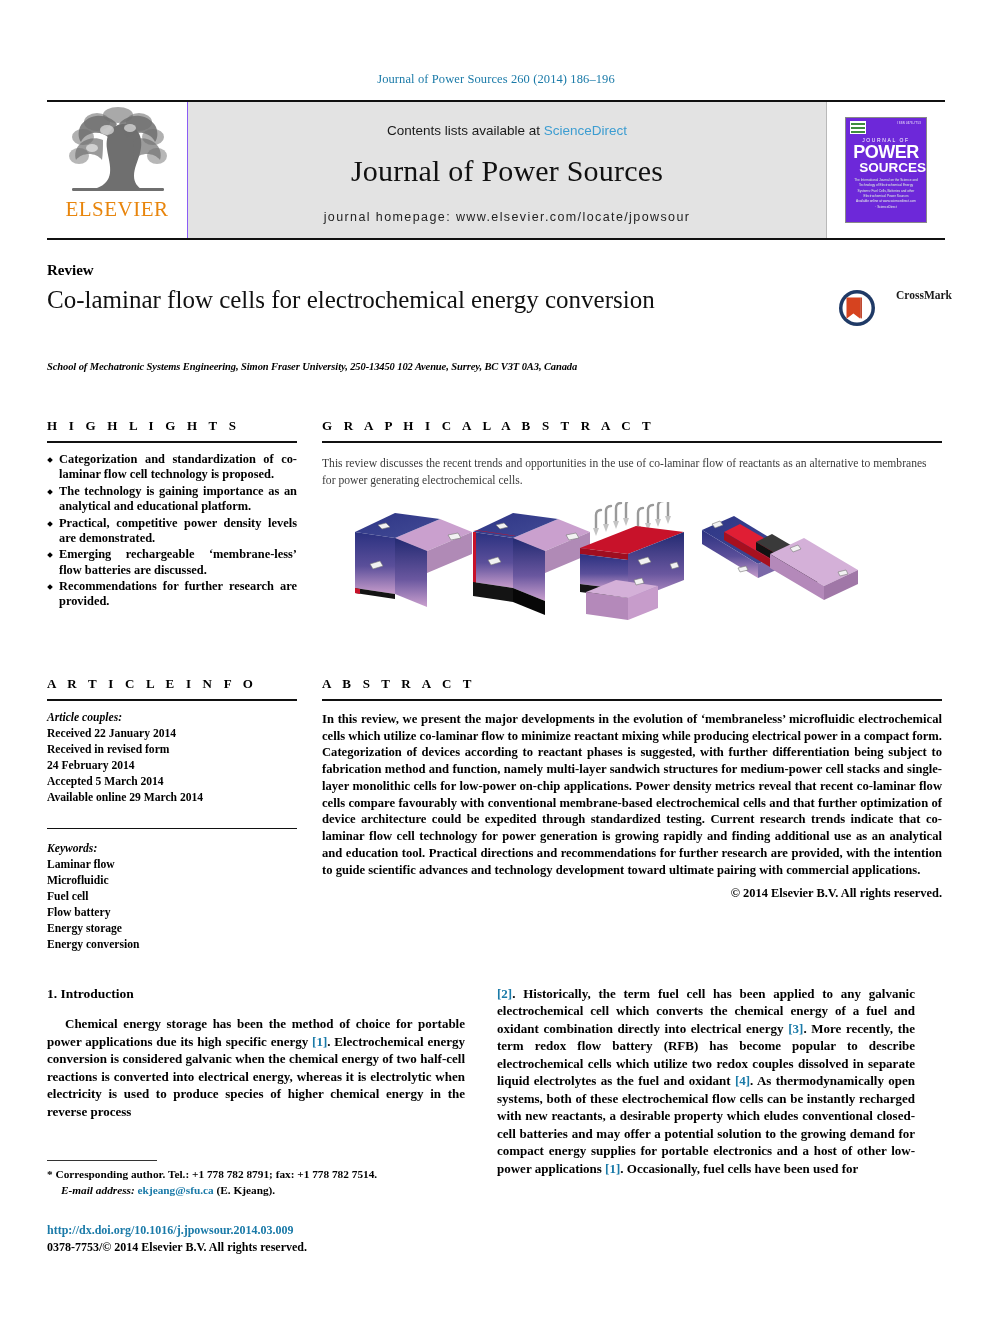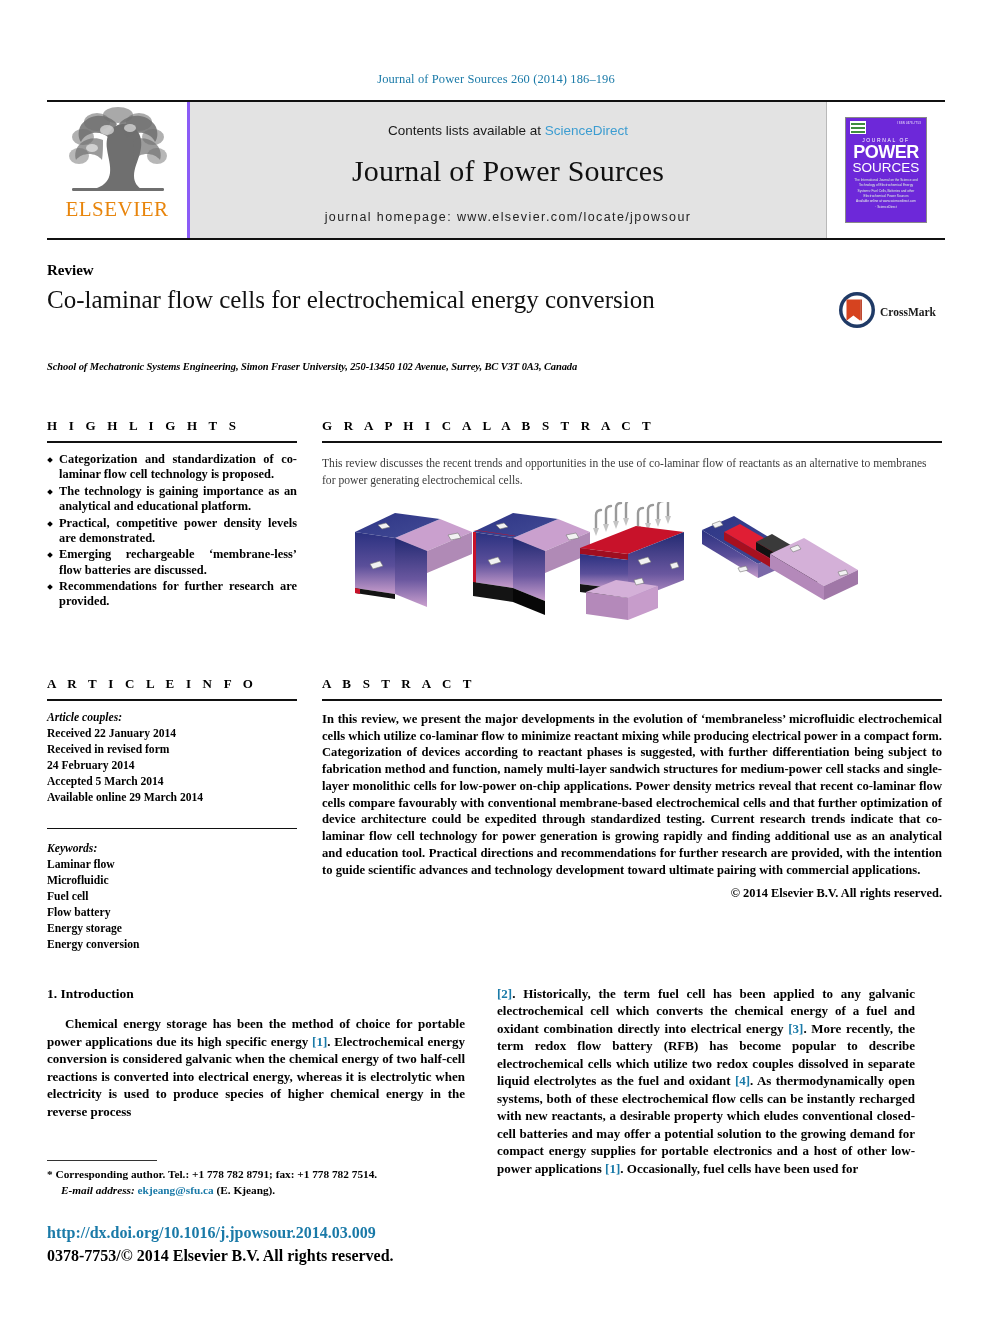--- a/index.html
+++ b/index.html
@@ -65,21 +65,21 @@
     font-family: "Liberation Serif", serif;
     font-size: 21px;
     letter-spacing: 0.5px;
     color: #E8850C;
     margin-top: 1px;
     line-height: 1;
   }
   .masthead-center {
     flex: 1;
     background: #e3e3e3;
-    border-left: 3px solid #8b5cf6;
+    border-left: 1px solid #8b5cf6;
     border-right: 1px solid #b9b9b9;
     display: flex;
     flex-direction: column;
     align-items: center;
     justify-content: center;
     position: relative;
   }
   .contents-line {
     font-family: "Liberation Sans", sans-serif;
     font-size: 13.5px;
@@ -139,22 +139,22 @@
     font-size: 5px; color: #fff; letter-spacing: 1.6px;
   }
   .cover-power {
     position: absolute; left: 0; right: 0; top: 25px;
     text-align: center;
     font-size: 18px; font-weight: 700; color: #fff;
     letter-spacing: -0.5px; line-height: 1;
   }
   .cover-sources {
     position: absolute; left: 0; right: 0; top: 43px;
-    text-align: center;
-    font-size: 13.5px; font-weight: 400; color: #fff;
+    text-align: right;
+    font-size: 13.5px; font-weight: 700; color: #fff;
     letter-spacing: 0px; line-height: 1;
   }
   .cover-sub {
     position: absolute; left: 6px; right: 6px; top: 60px;
     text-align: center;
     font-size: 3.2px; color: #dff0df; line-height: 1.7;
   }
   .cover-foot {
     position: absolute; left: 10px; right: 10px; bottom: 12px;
     text-align: center;
@@ -191,21 +191,21 @@
     font-family: "Liberation Serif", serif;
     font-style: italic;
     font-size: 10.5px;
     font-weight: 700;
     letter-spacing: -0.1px;
   }
   .crossmark {
     position: absolute;
     left: 838px; top: 289px;
     width: 104px; height: 46px;
-    display: flex; align-items: center; gap: 4px;
+    display: flex; gap: 20px;
   }
   .crossmark-label {
     font-family: "Liberation Serif", serif;
     font-size: 11.5px;
     font-weight: 700;
     color: #1a1a1a;
   }
 
   
   .col-left {
@@ -334,21 +334,21 @@
     font-weight: 700;
     line-height: 1.42;
   }
   .footnote .ital { font-style: italic; }
   .mail { color: #1a7aa8; }
   .doi-block {
     position: absolute;
     left: 47px; top: 1222px;
     width: 418px;
     font-family: "Liberation Serif", serif;
-    font-size: 16px;
+    font-size: 12px;
     font-weight: 700;
     line-height: 1.42;
   }
   .doi-link { color: #1a7aa8; }
 </style>
 </head>
 <body>
 
 <div class="page">
 

